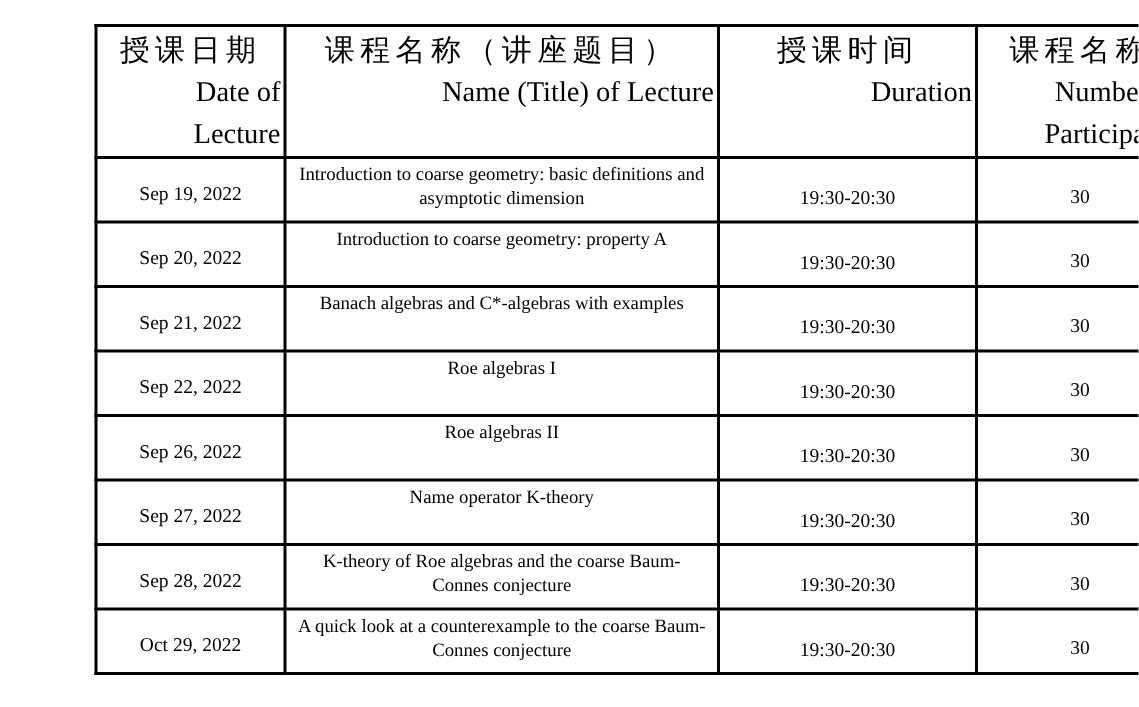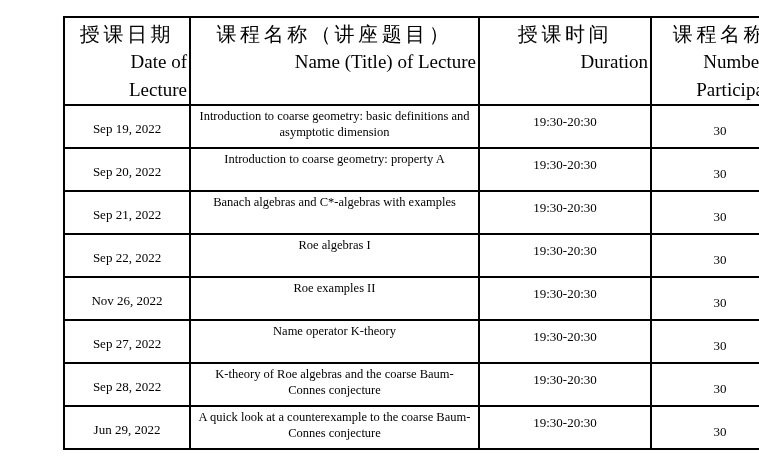--- a/index.html
+++ b/index.html
@@ -59,21 +59,21 @@
     font-family: Liberation Serif, serif;
   }
   td.title {
     vertical-align: top;
     font-size: 12.5px;
     line-height: 16px;
     padding: 2px 6px 0 6px;
   }
   td.duration {
     vertical-align: bottom;
-    padding-bottom: 17px;
+    padding-bottom: 7px;
   }
   td.participants {
     vertical-align: bottom;
     padding-bottom: 8px;
   }
 </style>
 </head>
 <body>
 
 <div class="page">
@@ -125,38 +125,38 @@
           <td class="duration">19:30-20:30</td>
           <td class="participants">30</td>
         </tr>
         <tr>
           <td class="date">Sep 22, 2022</td>
           <td class="title">Roe algebras I</td>
           <td class="duration">19:30-20:30</td>
           <td class="participants">30</td>
         </tr>
         <tr>
-          <td class="date">Nov 26, 2022</td>
-          <td class="title">Roe examples II</td>
+          <td class="date">Sep 26, 2022</td>
+          <td class="title">Roe algebras II</td>
           <td class="duration">19:30-20:30</td>
           <td class="participants">30</td>
         </tr>
         <tr>
           <td class="date">Sep 27, 2022</td>
           <td class="title">Name operator K-theory</td>
           <td class="duration">19:30-20:30</td>
           <td class="participants">30</td>
         </tr>
         <tr>
           <td class="date">Sep 28, 2022</td>
           <td class="title">K-theory of Roe algebras and the coarse Baum-Connes conjecture</td>
           <td class="duration">19:30-20:30</td>
           <td class="participants">30</td>
         </tr>
         <tr>
-          <td class="date">Jun 29, 2022</td>
+          <td class="date">Oct 29, 2022</td>
           <td class="title">A quick look at a counterexample to the coarse Baum-Connes conjecture</td>
           <td class="duration">19:30-20:30</td>
           <td class="participants">30</td>
         </tr>
       </tbody>
   </table>
 </div>
 
 </body></html>

